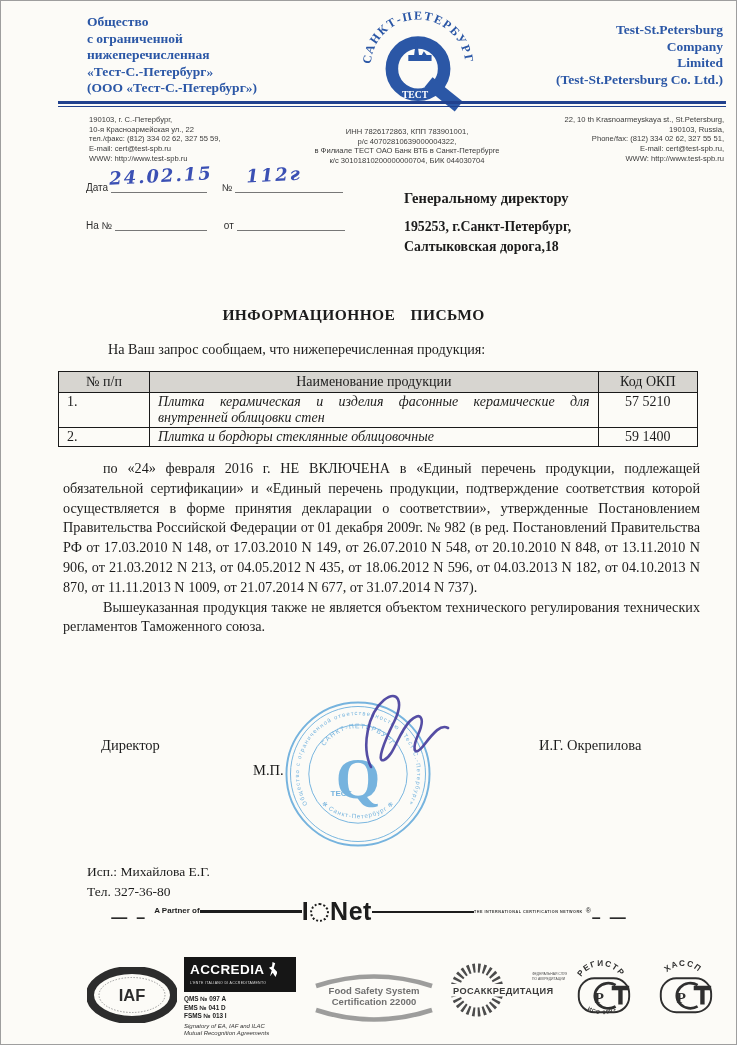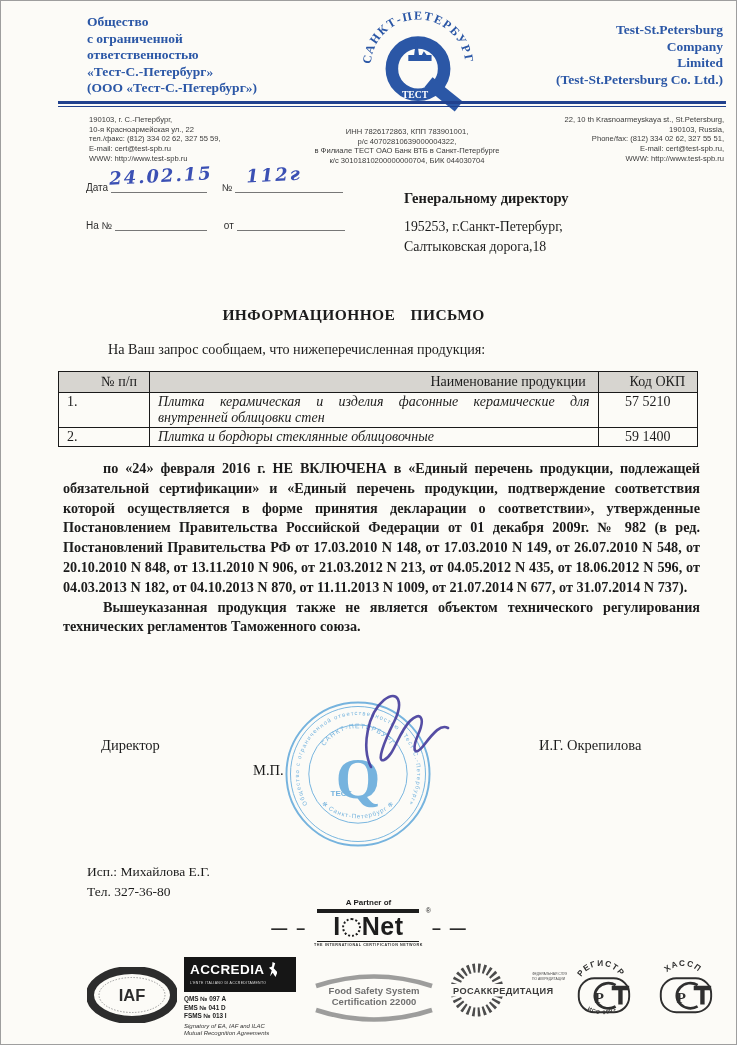--- a/index.html
+++ b/index.html
@@ -17,45 +17,45 @@
   .c-center{left:276px;width:260px;text-align:center;margin-top:12px;}
   .c-right{right:12px;text-align:right;}
   
   .ref{position:absolute;font-family:"Liberation Sans",sans-serif;font-size:10px;color:#2e2e2e;}
   .fill-line{display:inline-block;border-bottom:1px solid #777;height:11px;vertical-align:bottom;}
   .hand{position:absolute;font-family:"DejaVu Serif",serif;font-style:italic;font-weight:bold;
         color:#3b50b4;font-size:18px;transform:rotate(-3deg);letter-spacing:2px;white-space:nowrap;}
   
   .recipient{position:absolute;left:403px;top:187px;font-size:14.5px;line-height:20px;}
   .recipient .b{font-weight:bold;}
-  .recipient .addr{margin-top:9px;font-weight:normal;font-size:13.8px;line-height:20px;}
+  .recipient .addr{margin-top:9px;font-weight:bold;font-size:13.8px;line-height:20px;}
   
   .title{position:absolute;left:0;right:30px;top:305px;text-align:center;font-weight:bold;font-size:15.5px;word-spacing:11px;letter-spacing:.4px;}
   .intro{position:absolute;left:62px;top:340px;width:636px;font-size:14.2px;text-indent:45px;}
   
   table.prod{position:absolute;left:57px;top:370px;width:640px;border-collapse:collapse;font-size:14px;}
   table.prod td,table.prod th{border:1.6px solid #1a1a1a;padding:1px 8px;vertical-align:top;font-weight:normal;}
-  table.prod th{background:#d7d5d0;text-align:right;padding:2px 12px;}
+  table.prod th{background:#d7d5d0;text-align:center;padding:2px 12px;}
   td.num{width:76px;}
   td.name{width:444px;text-align:justify;font-style:italic;}
   td.code{width:84px;text-align:center;}
   
   .bodytext{position:absolute;left:62px;top:458px;width:637px;}
-  .bodytext p{margin:0;text-align:justify;text-indent:40px;font-size:14.2px;line-height:19.8px;font-weight:bold;}
+  .bodytext p{margin:0;text-align:justify;text-indent:40px;font-size:14.2px;line-height:19.8px;}
   .bodytext p.it{font-style:italic;}
   
   .sig-label{position:absolute;font-size:14.5px;}
   .stamp{position:absolute;left:281px;top:697px;opacity:.95;}
   .signature-svg{position:absolute;left:352px;top:686px;}
   .executor{position:absolute;left:86px;top:861px;font-size:13.5px;line-height:20px;}
   
   .iqnet-row{position:absolute;left:0;right:0;top:897px;display:flex;justify-content:center;align-items:center;gap:9px;
              font-family:"Liberation Sans",sans-serif;color:#1d1d1d;}
   .iq-dash{font-weight:bold;color:#2a2a2a;position:relative;top:6px;}
-  .iqnet-box{display:flex;flex-direction:column;align-items:center;position:relative;}
+  .iqnet-box{display:flex;flex-direction:row;align-items:center;position:relative;}
   .iq-partner{font-size:8px;font-weight:bold;margin-bottom:2px;}
   .iq-bar-thick{width:102px;height:3.5px;background:#1d1d1d;}
   .iq-name{display:flex;align-items:center;font-size:25px;font-weight:bold;letter-spacing:.5px;line-height:27px;}
   .iq-dotq{width:15px;height:15px;border:2.4px dotted #1d1d1d;border-radius:50%;margin:2px 1px 0;}
   .iq-reg{position:absolute;right:-8px;top:9px;font-size:7px;}
   .iq-bar-thin{width:102px;height:1.2px;background:#1d1d1d;margin-top:1px;}
   .iq-tagline{font-size:3.7px;font-weight:bold;letter-spacing:.55px;margin-top:1.5px;color:#333;}
   
   .flogo{position:absolute;}
   .accredia{left:183px;top:956px;width:112px;font-family:"Liberation Sans",sans-serif;}
@@ -67,21 +67,21 @@
   .acc-note{font-size:6px;font-style:italic;line-height:7.6px;margin-top:2px;color:#333;}
 </style>
 </head>
 <body>
 
 <div class="page">
 
   <div class="hdr-ru">
     <div>Общество</div>
     <div>с ограниченной</div>
-    <div>ответственностью</div>
+    <div>нижеперечисленная</div>
     <div>«Тест-С.-Петербург»</div>
     <div>(ООО «Тест-С.-Петербург»)</div>
   </div>
 
   <div class="hdr-logo">
     <svg width="122" height="108" viewBox="0 0 126 110">
       <defs>
           <path id="lg-arc" d="M 14.7,72.5 A 49,49 0 1 1 111.3,72.5" fill="none"></path>
         </defs>
       <text font-size="12.5" font-weight="bold" fill="#2b57a6" letter-spacing="1.6" font-family="Liberation Serif,serif" text-anchor="middle">

